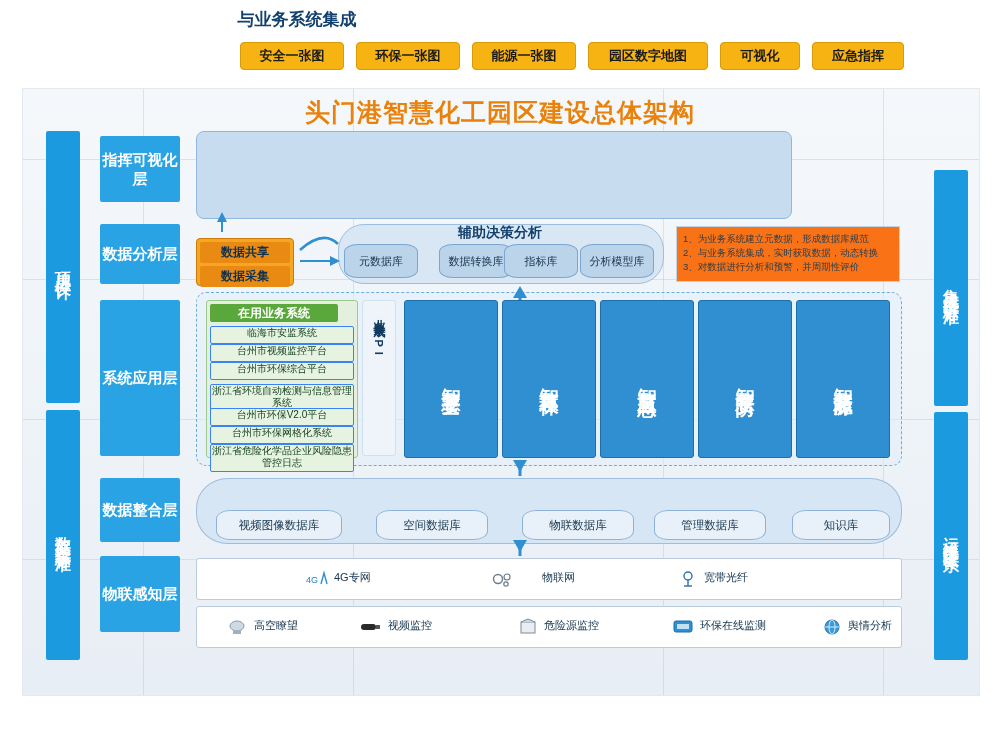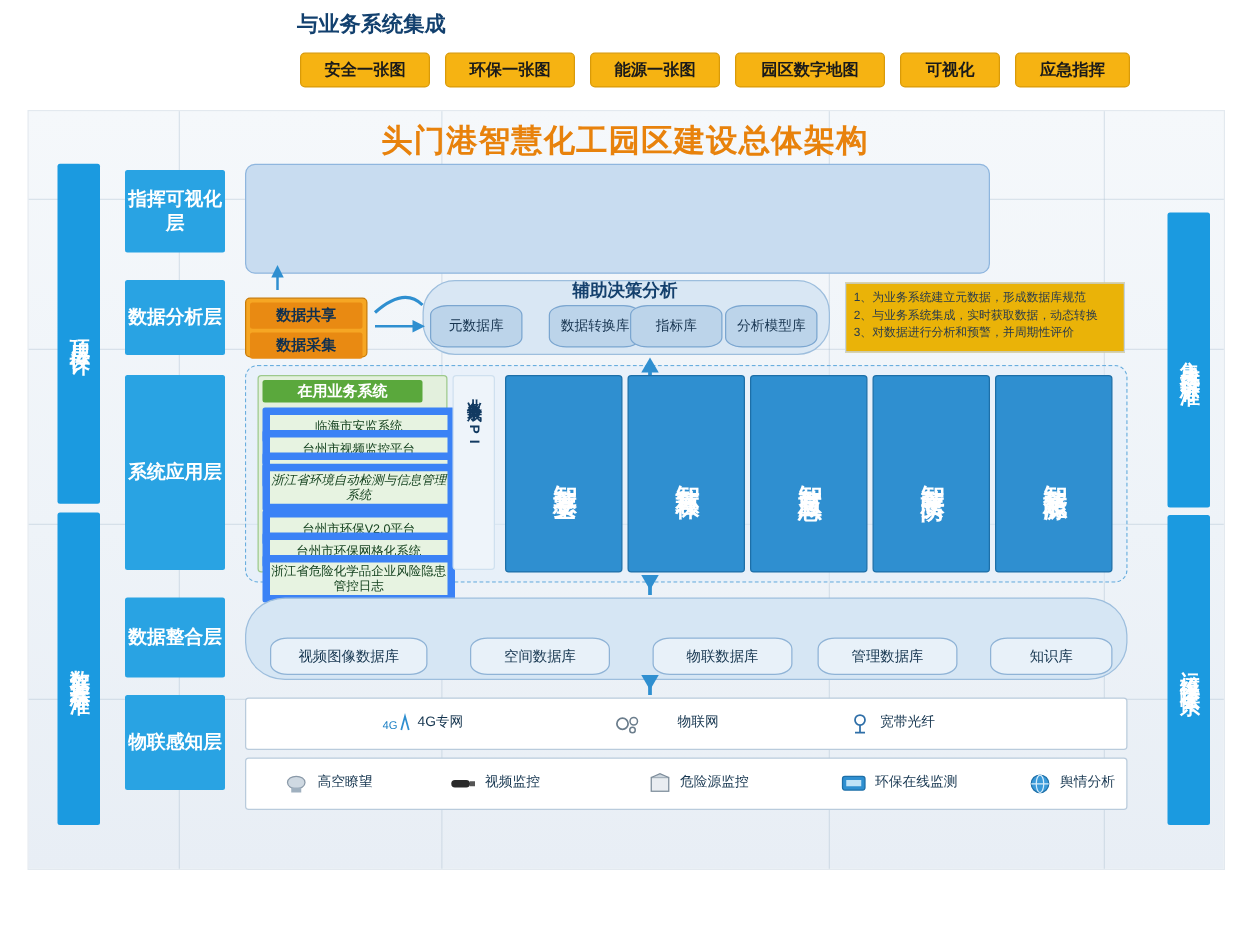--- a/index.html
+++ b/index.html
@@ -27,30 +27,30 @@
 
   
   .dec{position:absolute;left:338px;top:224px;width:324px;height:58px;background:#d9e7f4;border:1px solid #9dbedd;border-radius:26px;}
   .dec-title{position:absolute;left:400px;top:224px;width:200px;text-align:center;font-size:14px;font-weight:bold;color:#14406d;}
   .dbcyl{position:absolute;top:244px;height:32px;background:#bcd4ea;border:1px solid #7ba6d0;border-radius:14px/8px;
      font-size:11px;color:#16334f;display:flex;align-items:center;justify-content:center;text-align:center;line-height:1.15;}
 
   .share{position:absolute;left:196px;top:238px;width:96px;height:46px;background:#f6a623;border:1px solid #c87b08;border-radius:4px;}
   .share div{font-size:12px;font-weight:bold;color:#10304f;text-align:center;background:#e98a12;margin:3px;padding:2px 0;border-radius:2px;}
 
-  .note{position:absolute;left:676px;top:226px;width:224px;height:56px;background:#eab308;border:1px solid #c3d2e0;
+  .note{position:absolute;left:676px;top:226px;width:224px;height:56px;background:#f97316;border:1px solid #c3d2e0;
      font-size:9.5px;color:#2b3c4c;line-height:1.45;padding:5px 6px;box-sizing:border-box;}
 
   
   .applayer{position:absolute;left:196px;top:292px;width:704px;height:172px;border:1.5px dashed #6aaede;border-radius:10px;background:rgba(225,238,250,.45);}
   .bizbox{position:absolute;left:206px;top:300px;width:150px;height:156px;background:#e3f0dd;border:1px solid #9dc98c;border-radius:3px;}
   .bizhead{position:absolute;left:210px;top:304px;width:128px;height:18px;background:#5aa83c;color:#fff;font-size:12px;font-weight:bold;
      display:flex;align-items:center;justify-content:center;border-radius:2px;}
-  .bizitem{position:absolute;left:210px;width:142px;background:#e7f3e1;border:6px solid #3b82f6;color:#14421f;
-     font-size:10px;display:flex;align-items:flex-end;justify-content:center;text-align:center;line-height:1.2;border-radius:2px;}
+  .bizitem{position:absolute;left:210px;width:142px;background:#e7f3e1;border:1px solid #3b82f6;color:#14421f;
+     font-size:10px;display:flex;align-items:flex-start;justify-content:center;text-align:center;line-height:1.2;border-radius:2px;}
   .integ{position:absolute;left:362px;top:300px;width:34px;height:156px;background:#eef4fa;border:1px solid #cfe0ef;border-radius:3px;
      display:flex;flex-direction:column;align-items:center;justify-content:flex-start;padding-top:8px;box-sizing:border-box;}
   .integ span{writing-mode:vertical-rl;font-size:12px;font-weight:bold;color:#123a61;letter-spacing:2px;}
   .integ .api{writing-mode:vertical-rl;font-size:11px;color:#123a61;margin-top:10px;letter-spacing:1px;}
   .appcol{position:absolute;top:300px;width:92px;height:156px;background:#2f8fd0;border:1px solid #1d6fa8;border-radius:3px;
      color:#fff;font-size:19px;font-weight:bold;display:flex;align-items:center;justify-content:center;}
   .appcol span{writing-mode:vertical-rl;letter-spacing:3px;}
 
   
   .dataring{position:absolute;left:196px;top:478px;width:704px;height:64px;background:#d6e6f4;border:1px solid #9dbedd;border-radius:32px/30px;}
@@ -161,21 +161,21 @@
   <div class="bizhead">在用业务系统</div>
   <div class="bizitem" style="top:326px;height:16px;">
     <span>临海市安监系统</span>
     </div>
   <div class="bizitem" style="top:344px;height:16px;">
     <span>台州市视频监控平台</span>
     </div>
   <div class="bizitem" style="top:362px;height:16px;">
     <span>台州市环保综合平台</span>
     </div>
-  <div class="bizitem" style="top:371px;height:26px;font-style:italic;">
+  <div class="bizitem" style="top:384px;height:26px;">
     <span>浙江省环境自动检测与信息管理系统</span>
     </div>
   <div class="bizitem" style="top:408px;height:16px;">
     <span>台州市环保V2.0平台</span>
     </div>
   <div class="bizitem" style="top:426px;height:16px;">
     <span>台州市环保网格化系统</span>
     </div>
   <div class="bizitem" style="top:444px;height:26px;">
     <span>浙江省危险化学品企业风险隐患管控日志</span>

